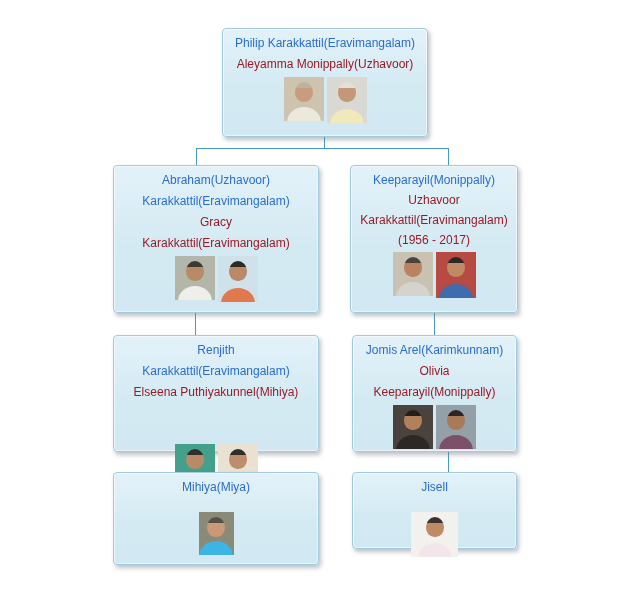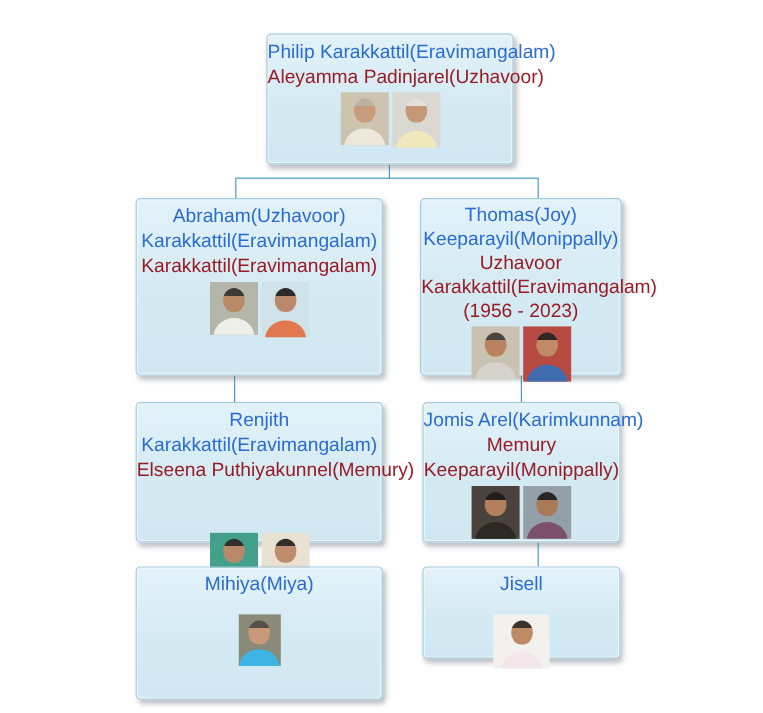--- a/index.html
+++ b/index.html
@@ -24,26 +24,26 @@
     box-shadow:2px 3px 4px rgba(110,120,130,0.45), inset 0 0 0 1px rgba(255,255,255,0.55);
     display:flex;flex-direction:column;align-items:center;
     padding-top:4px;
     cursor:pointer;
   }
   .b-philip {left:222px;top:28px; width:206px;height:109px;}
   .b-abraham{left:113px;top:165px;width:206px;height:148px;}
   .b-thomas {left:350px;top:165px;width:168px;height:148px;}
   .b-renjith{left:113px;top:335px;width:206px;height:117px;gap:39px;}
   .b-jomis  {left:352px;top:335px;width:165px;height:117px;}
-  .b-mihiya {left:113px;top:472px;width:206px;height:111px;}
+  .b-mihiya {left:113px;top:472px;width:206px;height:93px;}
   .b-jisell {left:352px;top:472px;width:165px;height:77px;}
 
   .plines{width:100%;text-align:center;}
   .pline{
-    font-size:16px;line-height:21px;white-space:nowrap;text-align:center;
+    font-size:12px;line-height:21px;white-space:nowrap;text-align:center;
   }
   .b-thomas .pline{line-height:20px;}
   .primary{color:var(--primary-text,#2a6cd2);}
   .spouse{color:var(--spouse-text,#991b26);}
 
   
   .photos{display:flex;justify-content:center;gap:3px;margin-top:2px;}
   .b-mihiya .photos,.b-jisell .photos{margin-top:14px;}
   .photo{
     position:relative;flex:none;display:inline-block;
@@ -74,70 +74,70 @@
   <div class="c" style="left:196px;top:149px;width:1px;height:16px;"></div>
   <div class="c" style="left:448px;top:149px;width:1px;height:16px;"></div>
   <div class="c" style="left:195px;top:313px;width:1px;height:22px;"></div>
   <div class="c" style="left:434px;top:313px;width:1px;height:22px;"></div>
   <div class="c" style="left:195px;top:452px;width:1px;height:20px;"></div>
   <div class="c" style="left:448px;top:452px;width:1px;height:20px;"></div>
 
   <div class="pbox b-philip">
     <div class="plines">
       <div class="pline primary">Philip Karakkattil(Eravimangalam)</div>
-      <div class="pline spouse">Aleyamma Padinjarel(Uzhavoor)</div>
+      <div class="pline spouse">Aleyamma Monippally(Uzhavoor)</div>
     </div>
     <div class="photos">
       <span class="photo" title="elderly man in cream shirt" style="--pbg: #cdc3ae; --pskin: #c99c7c; --phair: #b9b3a4; --pshirt: #ece8dc;"></span>
       <span class="photo ph-tall" title="elderly woman with white hair in pale yellow" style="--pbg: #d9d8d2; --pskin: #c29878; --phair: #e3e0d8; --pshirt: #efe9bc;"></span>
     </div>
   </div>
 
   <div class="pbox b-abraham">
     <div class="plines">
       <div class="pline primary">Abraham(Uzhavoor)</div>
       <div class="pline primary">Karakkattil(Eravimangalam)</div>
+      <div class="pline spouse">Gracy</div>
       <div class="pline spouse">Karakkattil(Eravimangalam)</div>
     </div>
     <div class="photos">
       <span class="photo" title="man with mustache in white shirt" style="--pbg: #b4b6aa; --pskin: #b98a66; --phair: #3d3a36; --pshirt: #efefe9;"></span>
       <span class="photo ph-tall" title="woman in orange sari" style="--pbg: #cfe2e9; --pskin: #b9896a; --phair: #2e2a28; --pshirt: #e2784e;"></span>
     </div>
   </div>
 
   <div class="pbox b-thomas">
     <div class="plines">
-      <div class="pline primary">Thomas(Joy)</div>
       <div class="pline primary">Keeparayil(Monippally)</div>
       <div class="pline spouse">Uzhavoor</div>
       <div class="pline spouse">Karakkattil(Eravimangalam)</div>
-      <div class="pline spouse">(1956 - 2023)</div>
+      <div class="pline spouse">(1956 - 2017)</div>
     </div>
     <div class="photos">
       <span class="photo" title="man with glasses in gray shirt" style="--pbg: #c9c1b2; --pskin: #b9835f; --phair: #4a4440; --pshirt: #d6d3cc;"></span>
       <span class="photo ph-tall" title="woman in blue sari against red curtain" style="--pbg: #b84a44; --pskin: #c08a66; --phair: #2c2826; --pshirt: #3f6cae;"></span>
     </div>
   </div>
 
   <div class="pbox b-renjith">
     <div class="plines">
       <div class="pline primary">Renjith</div>
       <div class="pline primary">Karakkattil(Eravimangalam)</div>
-      <div class="pline spouse">Elseena Puthiyakunnel(Memury)</div>
+      <div class="pline spouse">Elseena Puthiyakunnel(Mihiya)</div>
     </div>
     <div class="photos">
       <span class="photo" title="bearded man in pink shirt" style="--pbg: #43a18b; --pskin: #b98a68; --phair: #332f2c; --pshirt: #ef93a8;"></span>
       <span class="photo" title="woman with glasses in teal top" style="--pbg: #e9e2d2; --pskin: #bd8d6c; --phair: #322e2a; --pshirt: #49839f;"></span>
     </div>
   </div>
 
   <div class="pbox b-jomis">
     <div class="plines">
       <div class="pline primary">Jomis Arel(Karimkunnam)</div>
-      <div class="pline spouse">Memury</div>
+      <div class="pline spouse">Olivia</div>
       <div class="pline spouse">Keeparayil(Monippally)</div>
     </div>
     <div class="photos">
       <span class="photo" title="man with mustache in dark suit" style="--pbg: #4a423c; --pskin: #b4805c; --phair: #211e1c; --pshirt: #2b2826;"></span>
       <span class="photo" title="woman in maroon top" style="--pbg: #93a0a8; --pskin: #a87a58; --phair: #2a2624; --pshirt: #7c5068;"></span>
     </div>
   </div>
 
   <div class="pbox b-mihiya">
     <div class="plines">

